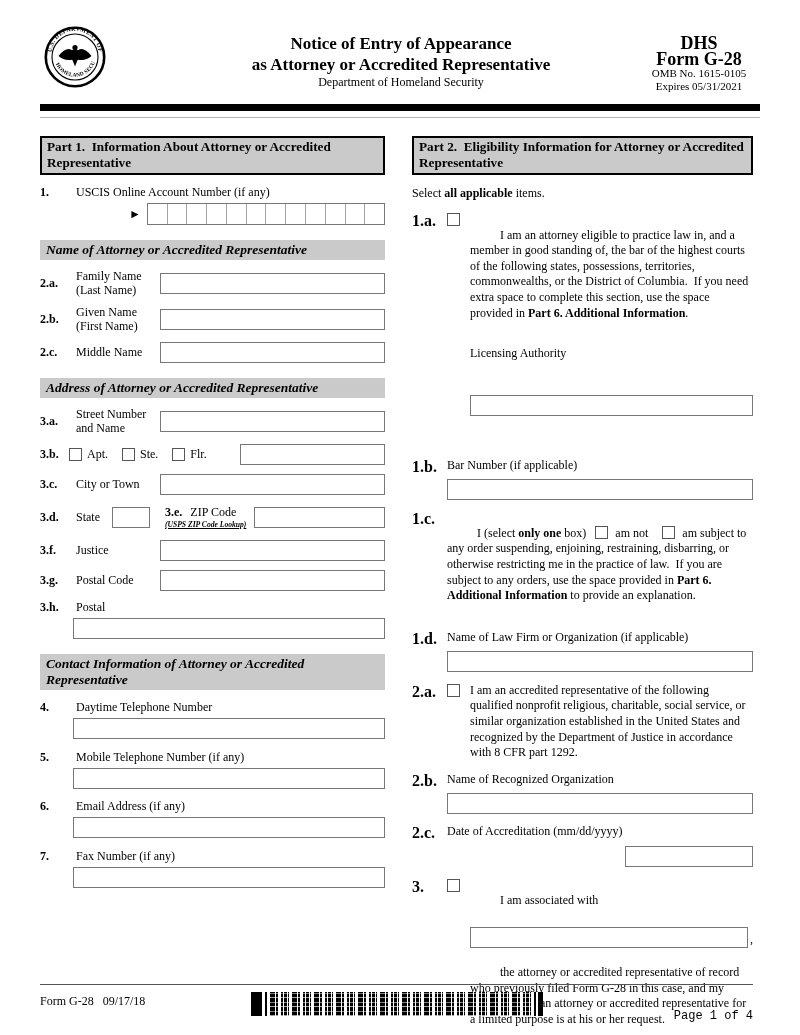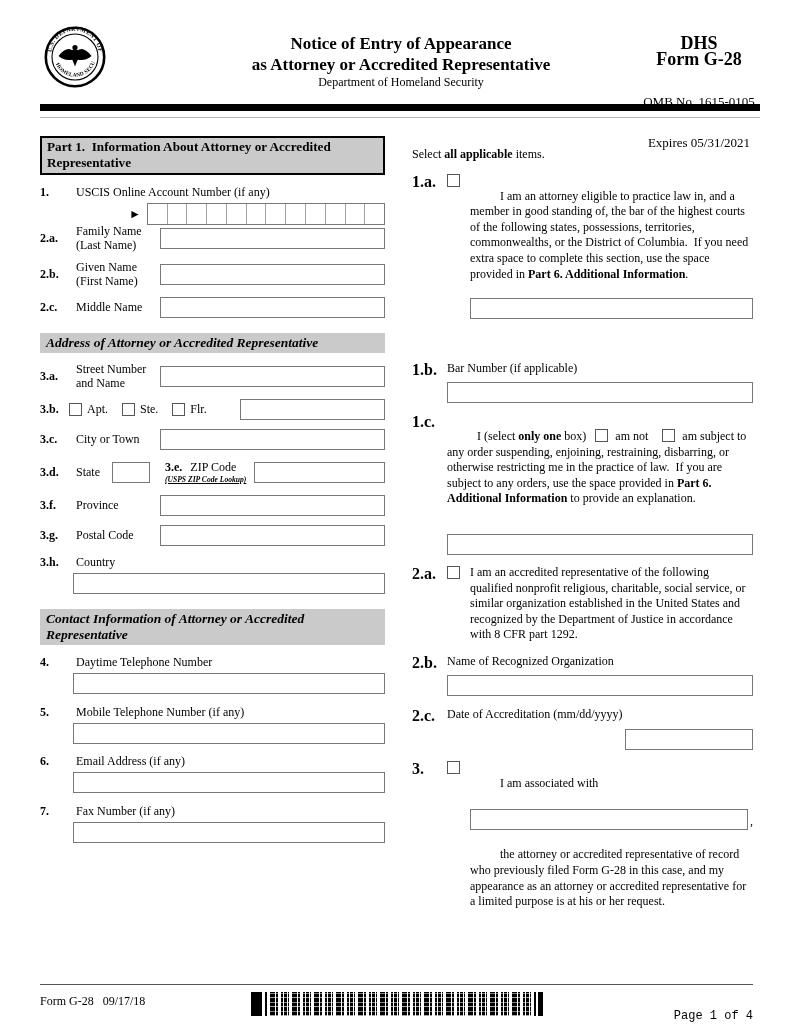--- a/index.html
+++ b/index.html
@@ -12,21 +12,21 @@
   .page { position:relative; width:800px; height:1035px; }
 
   
   .hdr { position:relative; height:122px; }
   .seal { position:absolute; left:43px; top:25px; width:64px; height:64px; }
   .hdr-center { position:absolute; left:170px; right:168px; top:33px; text-align:center; }
   .hdr-title { font-size:17px; font-weight:bold; line-height:21px; }
   .hdr-sub { font-size:12px; font-weight:normal; margin-top:0; }
   .hdr-right { position:absolute; right:36px; top:35px; width:130px; text-align:center; }
   .hdr-right .hb { font-weight:bold; font-size:18px; line-height:16px; }
-  .hdr-right .hs { font-size:13px; line-height:13px;margin-top:28px; }
+  .hdr-right .hs { font-size:11px; line-height:13px; }
   .topbar { position:absolute; left:40px; right:40px; top:104px; height:7px; background:#000; }
   .hairline { position:absolute; left:40px; right:40px; top:117px; height:1px; background:#b5b5b5; }
 
   
   .cols { display:flex; margin:14px 47px 0 40px; gap:27px; }
   .colL { width:345px; flex:none; }
   .colR { width:341px; flex:none; }
 
   .pt-hdr {
     background:#cacaca; border:2px solid #000;
@@ -174,20 +174,21 @@
             <div class="cell"></div>
             <div class="cell"></div>
             <div class="cell"></div>
             <div class="cell"></div>
             <div class="cell"></div>
             <div class="cell"></div>
             <div class="cell"></div>
           </div>
       </div>
 
+      <div class="sec-hdr">Name of Attorney or Accredited Representative</div>
 
       <div class="frow">
         <span class="fnum">2.a.</span>
         <span class="flbl">
           <span>Family Name</span><br><span>(Last Name)</span>
         </span>
         <input class="tbox" type="text" style="">
       </div>
       <div class="frow">
         <span class="fnum">2.b.</span>
@@ -235,34 +236,34 @@
         <input class="tbox state-box" type="text" style="">
         <span class="ziplbl">
           <span><span class="bnum">3.e.</span>&nbsp; <span class="txt">ZIP Code</span></span>
           <span class="zipsub">(USPS ZIP Code Lookup)</span>
         </span>
         <input class="tbox" type="text" style="">
       </div>
 
       <div class="frow">
         <span class="fnum">3.f.</span>
-        <span class="flbl">Province</span>
+        <span class="flbl">Justice</span>
         <input class="tbox" type="text" style="">
       </div>
 
       <div class="frow">
         <span class="fnum">3.g.</span>
         <span class="flbl">Postal Code</span>
         <input class="tbox" type="text" style="">
       </div>
 
       <div class="srow">
         <div class="lline">
           <span class="fnum">3.h.</span>
-          <span>Country</span>
+          <span>Postal</span>
         </div>
         <input class="tbox" type="text" style="">
       </div>
 
       <div class="sec-hdr">Contact Information of Attorney or Accredited Representative</div>
 
       <div class="srow">
         <div class="lline">
           <span class="fnum">4.</span>
           <span>Daytime Telephone Number</span>
@@ -286,48 +287,54 @@
       <div class="srow">
         <div class="lline">
           <span class="fnum">7.</span>
           <span>Fax Number (if any)</span>
         </div>
         <input class="tbox" type="text" style="">
       </div>
     </div>
 
     <div class="colR">
+      <div class="pt-hdr">Part 2.  Eligibility Information for Attorney or Accredited Representative</div>
 
       <div class="p2select"><span>Select </span><b>all applicable</b><span> items.</span></div>
 
       <div class="p2item">
         <span class="p2num">1.a.</span>
         <span class="cbx p2cb"></span>
         <div class="p2text">
           <span>I am an attorney eligible to practice law in, and a member in good standing of, the bar of the highest courts of the following states, possessions, territories, commonwealths, or the District of Columbia.  If you need extra space to complete this section, use the space provided in </span><b>Part 6. Additional Information</b><span>.</span>
+          <div class="sublabel">Licensing Authority</div>
           <input class="tbox" type="text" style="">
         </div>
       </div>
 
       <div class="p2lblitem">
         <div class="lline">
           <span class="p2num">1.b.</span>
           <span>Bar Number (if applicable)</span>
         </div>
         <input class="tbox" type="text" style="">
       </div>
 
       <div class="p2item">
         <span class="p2num">1.c.</span>
         <div class="p2text" style="margin-left:0">
           <span>I (select </span><b>only one</b><span> box)</span><span class="cbx icb"></span><span>am not</span><span class="cbx icb" style="margin-left:14px"></span><span>am</span><span> subject to any order suspending, enjoining, restraining, disbarring, or otherwise restricting me in the practice of law.  If you are subject to any orders, use the space provided in </span><b>Part 6. Additional Information</b><span> to provide an explanation.</span>
         </div>
       </div>
 
       <div class="p2lblitem">
+        <div class="lline">
+          <span class="p2num">1.d.</span>
+          <span>Name of Law Firm or Organization (if applicable)</span>
+        </div>
         <input class="tbox" type="text" style="">
       </div>
 
       <div class="p2item">
         <span class="p2num">2.a.</span>
         <span class="cbx p2cb"></span>
         <div class="p2text">I am an accredited representative of the following qualified nonprofit religious, charitable, social service, or similar organization established in the United States and recognized by the Department of Justice in accordance with 8 CFR part 1292.</div>
       </div>
 
       <div class="p2lblitem">

